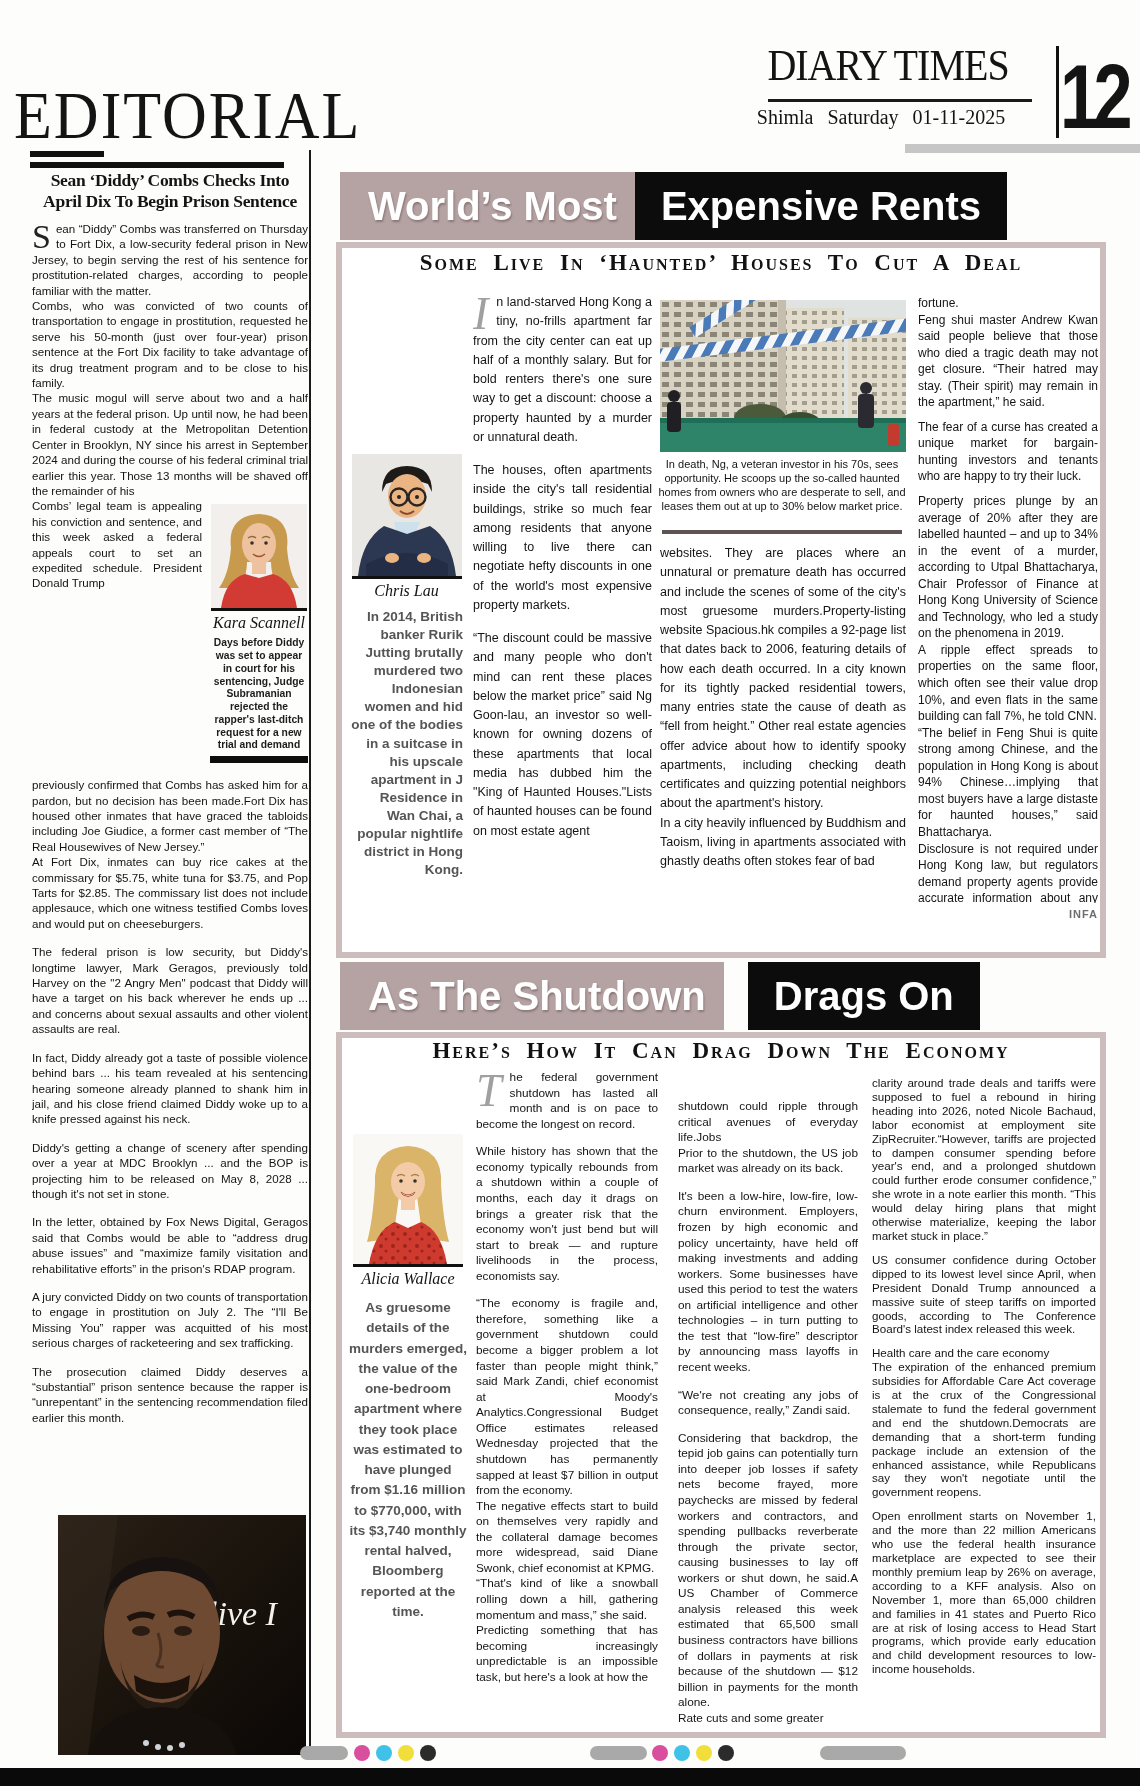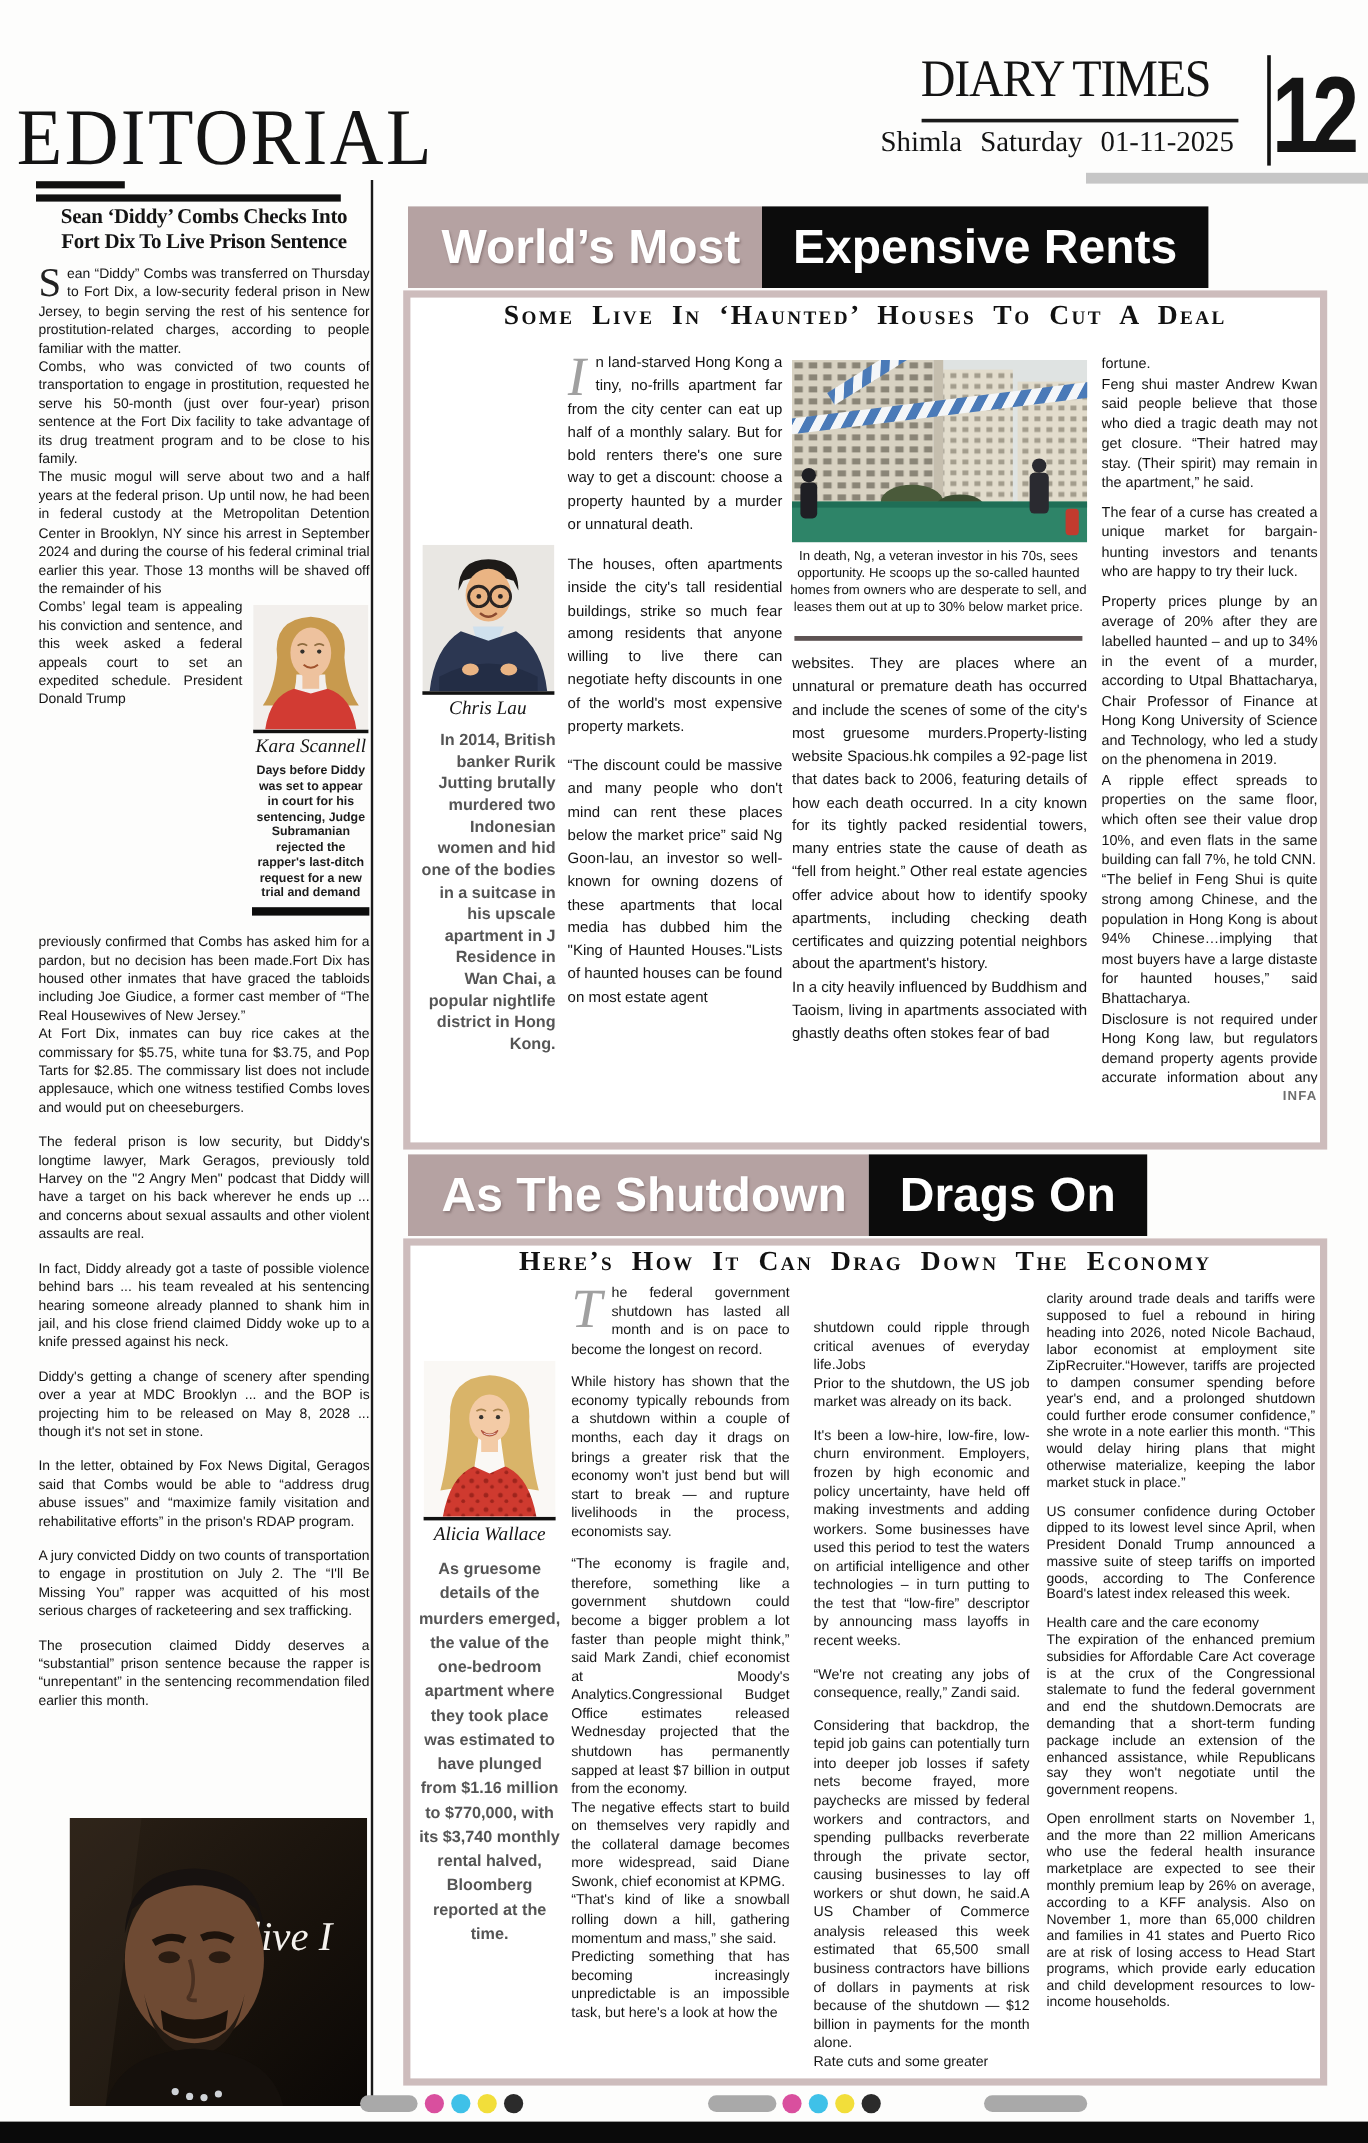--- a/index.html
+++ b/index.html
@@ -7,21 +7,21 @@
         font-family:"Liberation Sans",sans-serif;color:#141414;overflow:hidden;}
   .abs{position:absolute;}
 
   
   #editorial{left:14px;top:82px;font-family:"Liberation Serif",serif;font-size:62px;line-height:1;
              letter-spacing:2px;transform:scaleY(1.08);transform-origin:left top;}
   #paper-name{left:733px;top:44px;width:310px;text-align:center;font-family:"Liberation Serif",serif;
               font-size:40px;letter-spacing:-1px;transform:scaleY(1.1);transform-origin:center top;line-height:1;}
   #masthead-rule{left:768px;top:99px;width:264px;height:3px;background:#1a1a1a;}
   #dateline{left:725px;top:106px;width:312px;text-align:center;font-family:"Liberation Serif",serif;
-            font-size:24px;word-spacing:9px;}
+            font-size:20px;word-spacing:9px;}
   #masthead-vbar{left:1056px;top:46px;width:3px;height:92px;background:#111;}
   #page-number{left:1060px;top:55px;font-size:90px;font-weight:bold;letter-spacing:-7px;line-height:0.95;
                transform:scaleX(0.78);transform-origin:left top;}
   #masthead-graybar{left:905px;top:144px;width:235px;height:9px;background:#c6c6c6;}
   #rule-a{left:30px;top:151px;width:74px;height:6px;background:#101010;}
   #rule-b{left:30px;top:162px;width:254px;height:6px;background:#101010;}
   #vrule{left:309px;top:150px;width:2px;height:1610px;background:#1a1a1a;}
 
   
   #diddy-col{left:32px;top:170px;width:276px;height:1340px;overflow:hidden;}
@@ -39,21 +39,21 @@
   .kara-cap{font-weight:700;font-size:10.3px;line-height:1.24;color:#1c1c1c;text-align:center;}
   .kara-bar{width:98px;height:7px;background:#0d0d0d;margin-top:4px;}
   #diddy-photo{left:58px;top:1515px;width:248px;height:240px;}
 
   
   .banner{height:68px;display:flex;font-weight:700;font-size:40px;color:#fff;line-height:68px;
           white-space:nowrap;}
   .seg-mauve{background:#b5a2a2;padding:0 18px 0 28px;text-shadow:1px 2px 2px rgba(90,70,70,.45);}
   .seg-black{background:#0c0c0c;padding:0 26px;}
   #banner1{left:340px;top:172px;}
-  #banner2{left:340px;top:962px;}
+  #banner2{left:340px;top:962px;gap:24px;}
   .frame{border:6px solid #cdbcbc;background:#ffffff;}
   #haunted-frame{left:336px;top:242px;width:758px;height:704px;}
   #shutdown-frame{left:336px;top:1032px;width:758px;height:694px;}
   .subhead{font-family:"Liberation Serif",serif;font-weight:700;font-size:23px;text-align:center;
            font-variant:small-caps;letter-spacing:2px;word-spacing:7px;color:#121212;}
   #subhead1{left:346px;top:250px;width:750px;}
   #subhead2{left:346px;top:1038px;width:750px;}
 
   
   #chris-block{left:350px;top:430px;width:113px;text-align:center;margin-top:24px;}
@@ -104,21 +104,21 @@
   <div class="abs" id="masthead-vbar"></div>
   <div class="abs" id="page-number">12</div>
   <div class="abs" id="masthead-graybar"></div>
   <div class="abs" id="rule-a"></div>
   <div class="abs" id="rule-b"></div>
   <div class="abs" id="vrule"></div>
 
   <div class="abs" id="diddy-col">
     <h1 class="diddy-head">
       <span>Sean ‘Diddy’ Combs Checks Into</span>
-      <span>Fort Dix To Live Prison Sentence</span>
+      <span>April Dix To Begin Prison Sentence</span>
     </h1>
     <p><span class="dcap-dark">S</span><span>ean “Diddy” Combs was transferred on Thursday to Fort Dix, a low-security federal prison in New Jersey, to begin serving the rest of his sentence for prostitution-related charges, according to people familiar with the matter.</span></p>
     <p>Combs, who was convicted of two counts of transportation to engage in prostitution, requested he serve his 50-month (just over four-year) prison sentence at the Fort Dix facility to take advantage of its drug treatment program and to be close to his family.</p>
     <p>The music mogul will serve about two and a half years at the federal prison. Up until now, he had been in federal custody at the Metropolitan Detention Center in Brooklyn, NY since his arrest in September 2024 and during the course of his federal criminal trial earlier this year. Those 13 months will be shaved off the remainder of his</p>
 
     <div class="kara-inset">
       <svg class="kara-photo" viewBox="0 0 96 104" xmlns="http://www.w3.org/2000/svg">
         <rect width="96" height="104" fill="#f2efec"></rect>
         <path d="M20 44 Q16 12 48 10 Q80 12 76 44 Q78 70 88 84 L66 84 Q60 70 60 58 L36 58 Q36 70 30 84 L8 84 Q18 70 20 44Z" fill="#c89a4e"></path>
         <ellipse cx="48" cy="40" rx="17" ry="21" fill="#eec29e"></ellipse>

